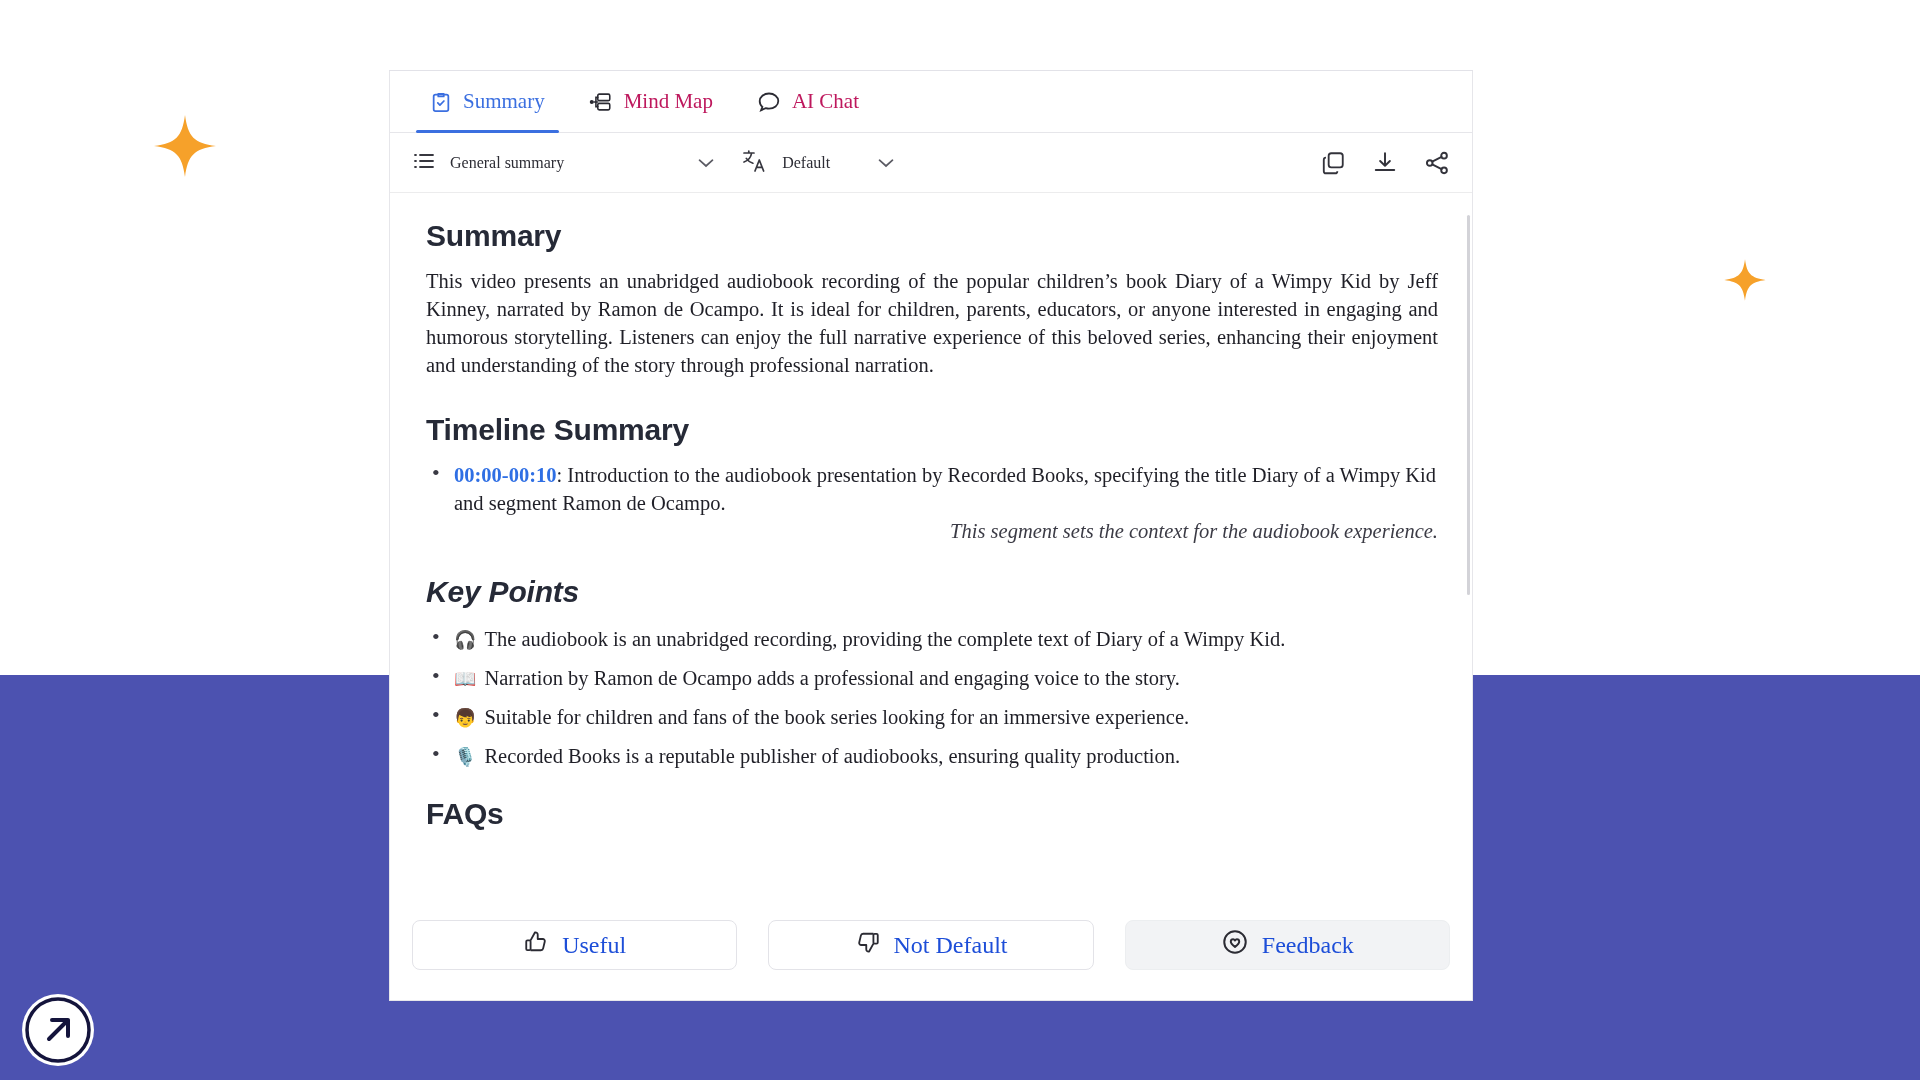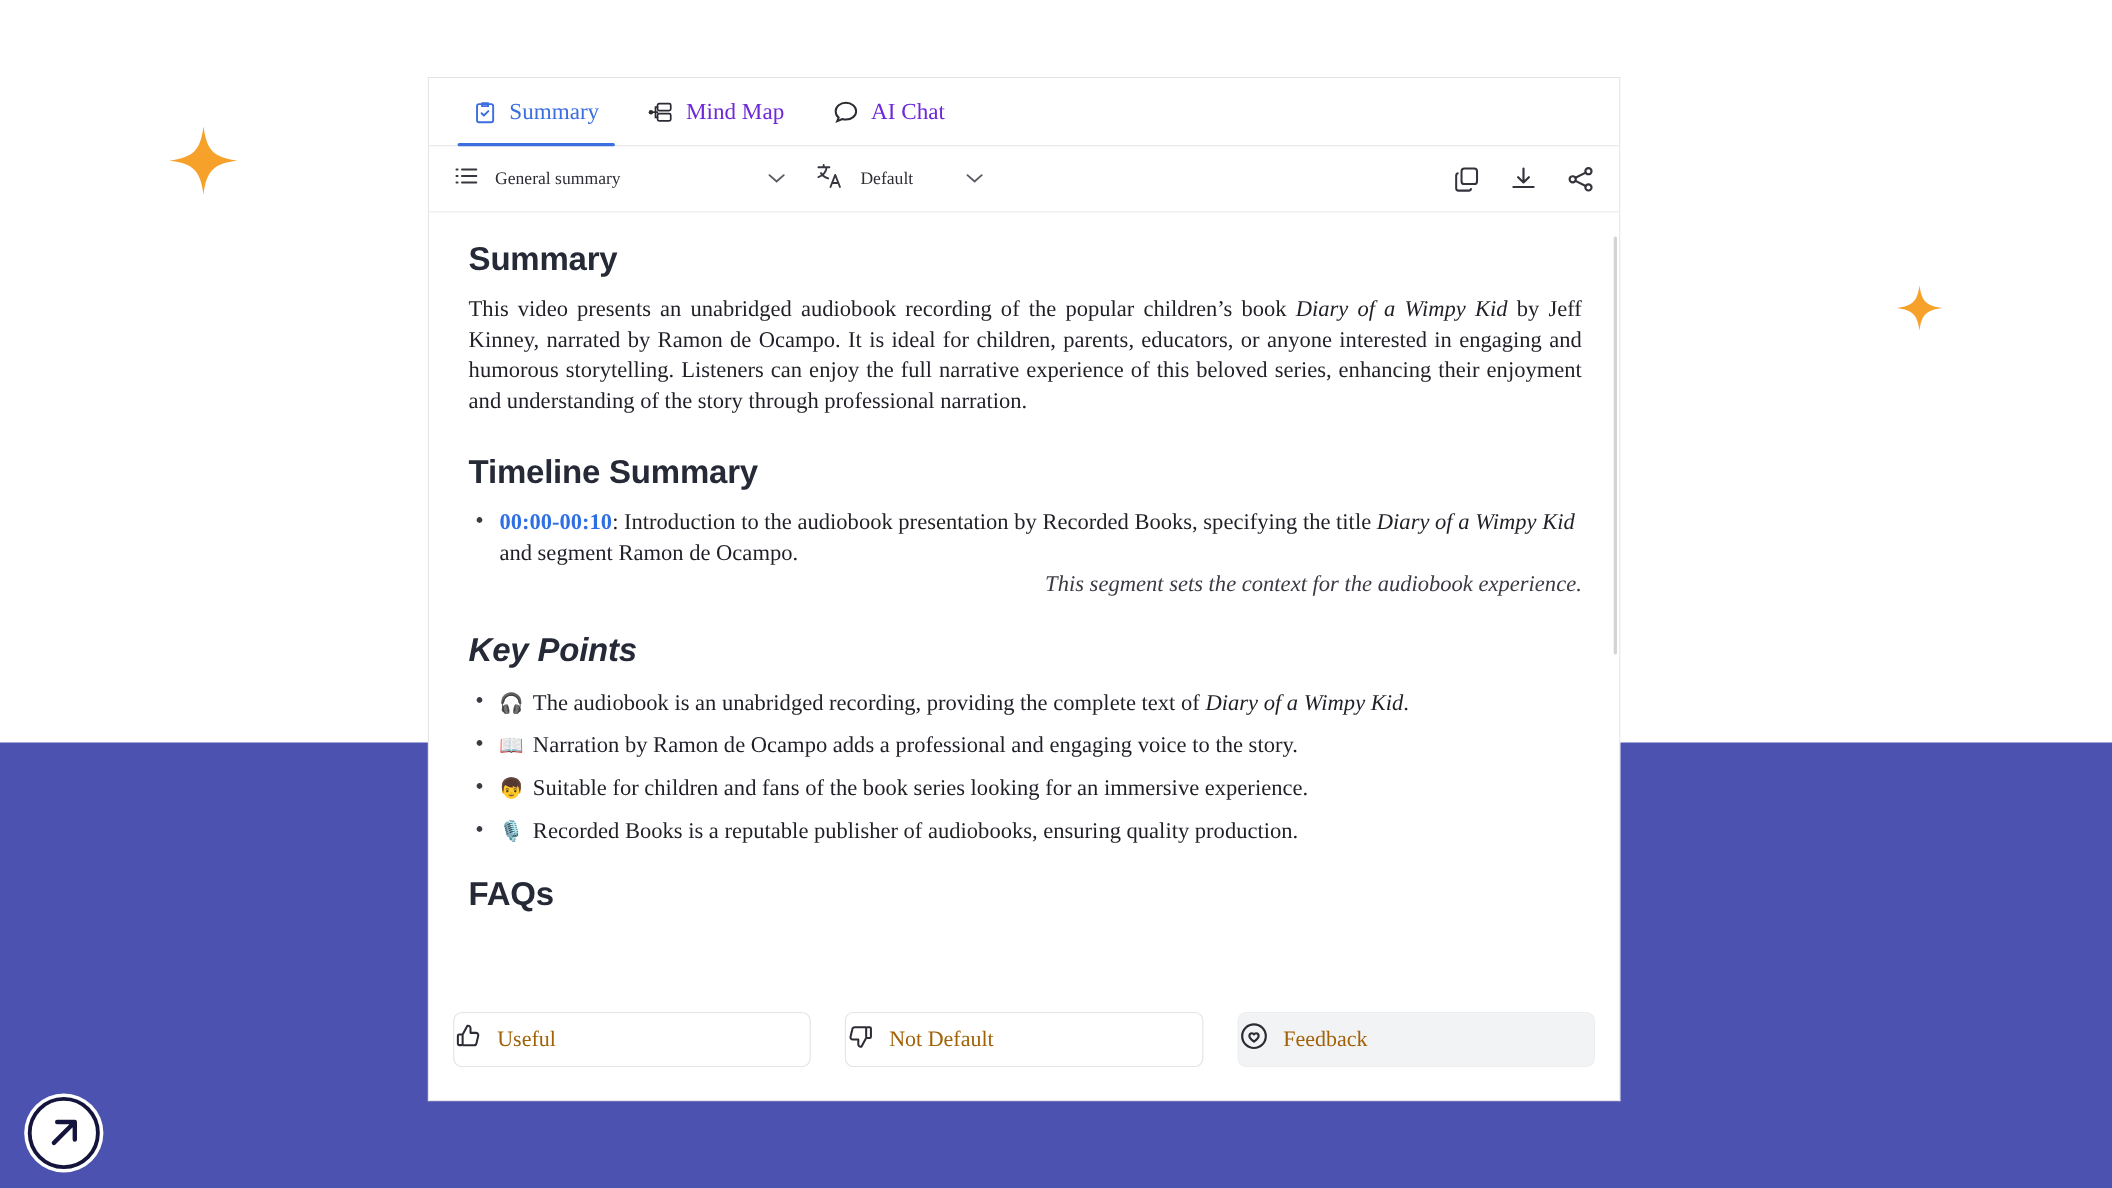--- a/index.html
+++ b/index.html
@@ -54,21 +54,21 @@
     display: flex; align-items: stretch;
     height: 62px;
     border-bottom: 1px solid #e6e6ea;
     padding-left: 18px;
     flex: 0 0 auto;
   }
   .tab {
     display: flex; align-items: center; gap: 11px;
     padding: 0 22px;
     font-size: 21px;
-    color: #6d28d9;
+    color: #be185d;
     cursor: pointer;
     position: relative;
     font-family: "Liberation Serif", serif;
   }
   .tab .ticon { display: flex; align-items: center; }
   .tab.active { color: #3b6fe0; }
   .tab.active::after {
     content: ""; position: absolute; left: 8px; right: 8px; bottom: -1px;
     height: 3px; background: #3b6fe0; border-radius: 2px;
   }
@@ -118,21 +118,21 @@
   }
   .h-summary { font-size: 30px; margin-bottom: 14px; }
   .h-timeline { font-size: 30px; margin: 34px 0 14px; }
   .h-key { font-size: 30px; margin: 30px 0 16px; font-style: italic; }
   .h-faq { font-size: 30px; margin: 26px 0 0; }
 
   p.para {
     font-size: 20.5px; line-height: 28px; text-align: justify;
     color: #1f1f27;
   }
-  p.para em, .em { font-style: italic; }
+  p.para em, .em { }
 
   ul.list { list-style: none; margin: 0; padding: 0; }
   ul.list li {
     position: relative;
     padding-left: 28px;
     font-size: 20.5px; line-height: 28px;
     margin-bottom: 10px;
     color: #1f1f27;
   }
   ul.list li::before {
@@ -148,23 +148,23 @@
     flex: 0 0 auto;
     display: flex; gap: 31px;
     padding: 0 22px 30px 22px;
   }
   .fbtn {
     flex: 1 1 0;
     height: 50px;
     border: 1px solid #e3e3e8;
     border-radius: 8px;
     background: #ffffff;
-    display: flex; align-items: center; gap: 13px;
+    display: flex; align-items: center; justify-content: center; gap: 13px;
     font-family: "Liberation Serif", serif;
-    font-size: 20px; color: #a16207;
+    font-size: 24px; color: #1d4ed8;
     cursor: pointer;
   }
   .fbtn.filled { background: #f2f3f5; border-color: #eceef0; }
 </style>
 </head>
 <body>
 
 <div id="root">
 
   <div class="bg-top"></div>

